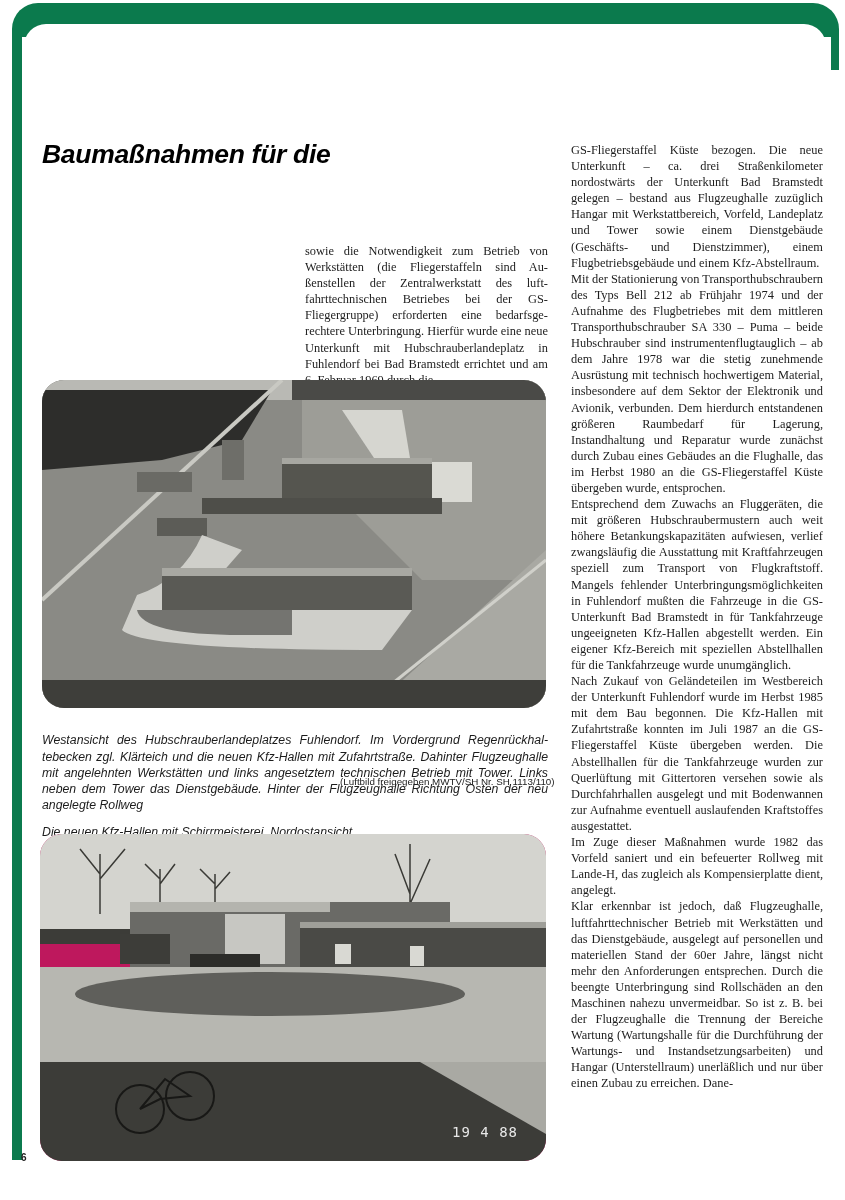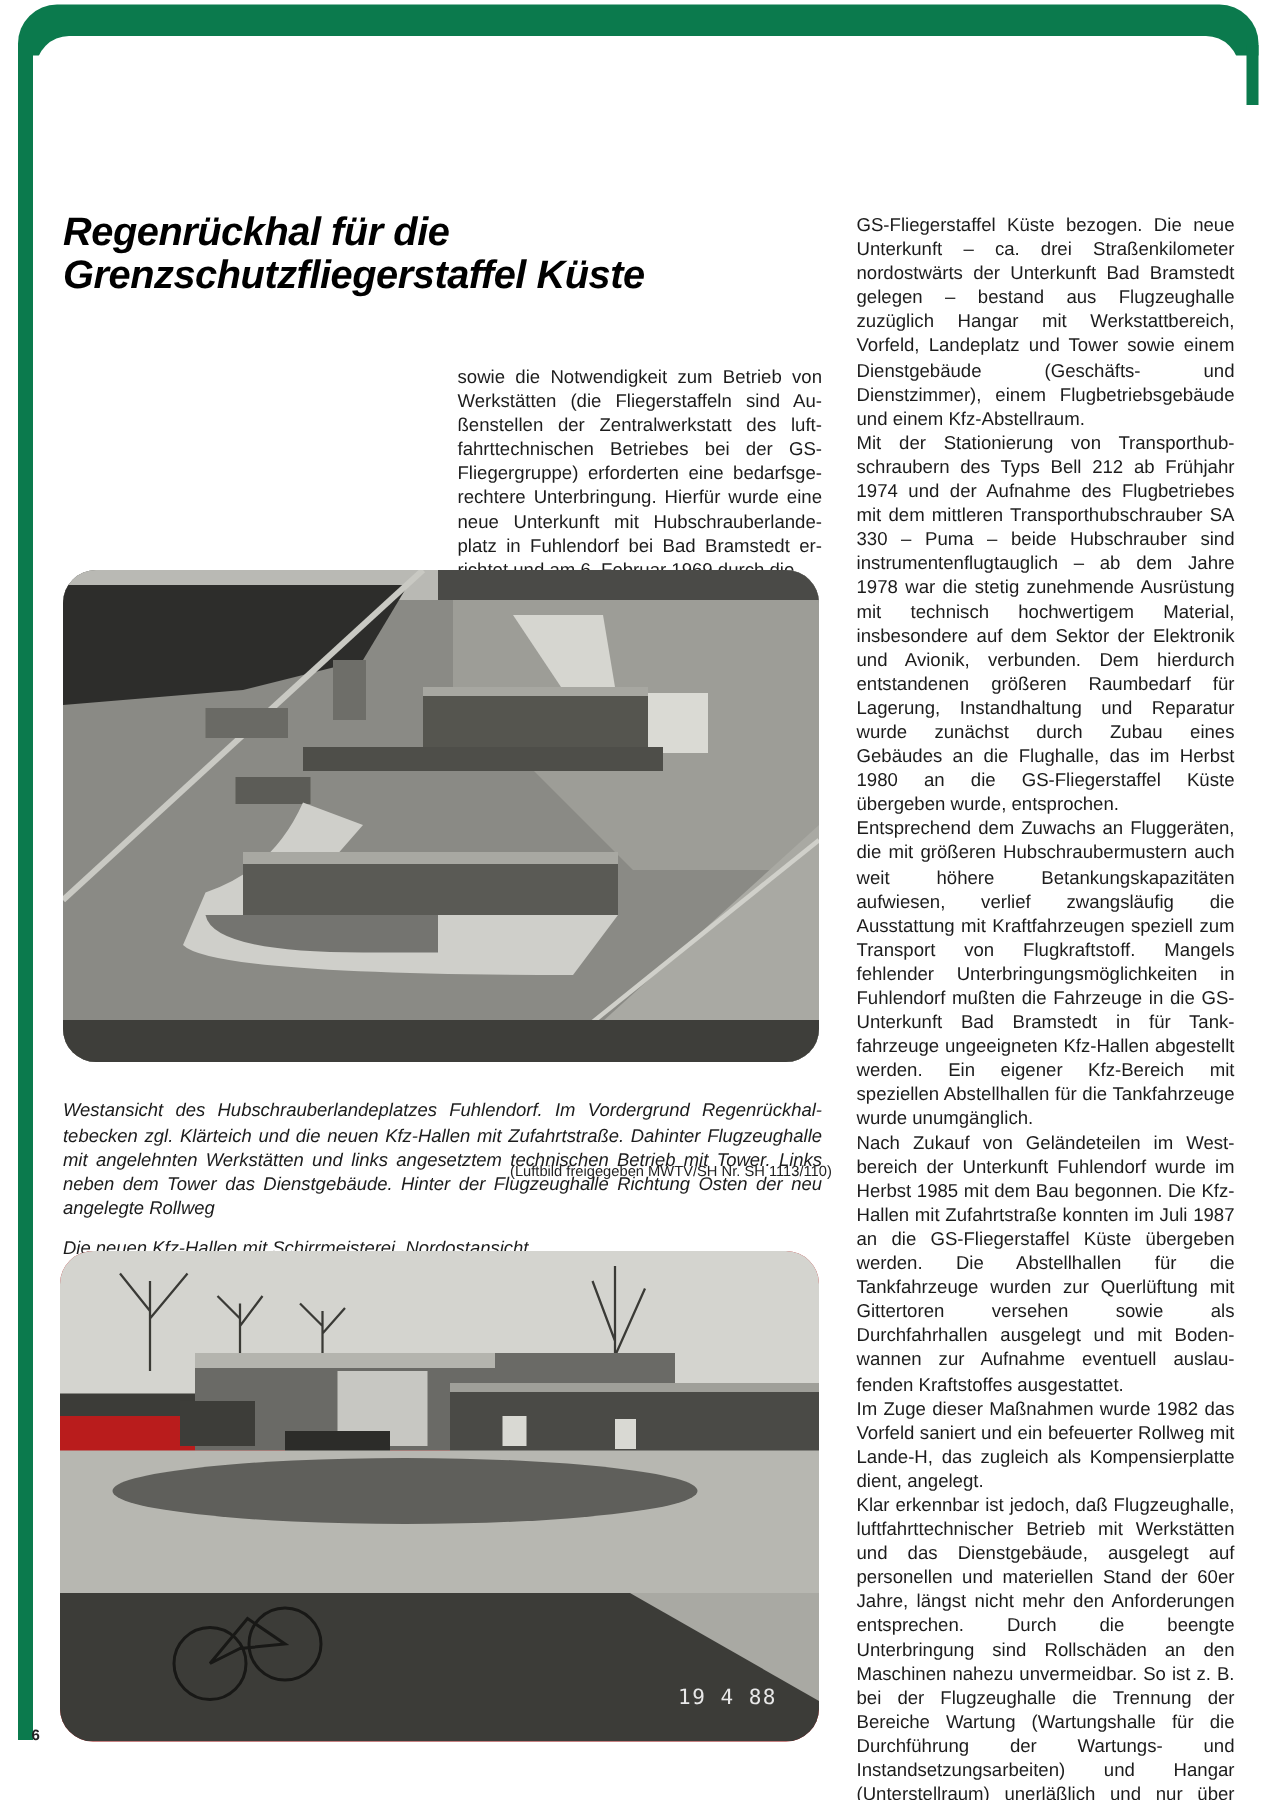--- a/index.html
+++ b/index.html
@@ -13,49 +13,48 @@
                background: #ffffff; border-radius: 22px 22px 0 0; }
   .frame-left { position: absolute; left: 12px; top: 30px; width: 10px; height: 1130px; background: #0b7a4d; }
   .frame-right { position: absolute; right: 6px; top: 30px; width: 8px; height: 40px; background: #0b7a4d; }
 
   .title { position: absolute; left: 42px; top: 140px; margin: 0;
            font-family: "Liberation Sans", sans-serif; font-weight: bold; font-style: italic;
            font-size: 26.5px; line-height: 29px; letter-spacing: -0.3px; color: #000; }
 
   .col { position: absolute; font-size: 12.4px; line-height: 16.1px; text-align: justify;
          hyphens: manual; color: #1c1c1c; }
-  .col p { margin: 0; }
+  .col p { margin: 0; font-family: Liberation Serif, serif; }
   .col-1 { left: 42px; top: 219px; width: 248px; }
   .col-2 { left: 305px; top: 219px; width: 243px; margin-top: 24px; }
   .col-3 { left: 571px; top: 142px; width: 252px; }
 
   .photo { position: absolute; overflow: hidden; border-radius: 22px; }
   .photo-aerial { left: 42px; top: 380px; width: 504px; height: 328px; background: #7d7d78; }
-  .photo-garage { left: 40px; top: 834px; width: 506px; height: 327px; background: #b91c1c; }
+  .photo-garage { left: 40px; top: 834px; width: 506px; height: 327px; background: #be185d; }
 
   .caption { position: absolute; font-style: italic; font-size: 12.3px; line-height: 16.3px; color: #1c1c1c; }
   .caption-aerial { left: 42px; top: 720px; width: 506px; text-align: justify; }
   .caption-credit { position: absolute; left: 320px; top: 776px; font-size: 9.8px; font-style: normal; color: #222; padding-left: 20px; }
   .caption-garage { left: 42px; top: 811px; width: 506px; margin-top: 13px; }
 
   .page-number { position: absolute; left: 21px; top: 1152px; font-size: 10px; font-weight: bold; color: #222; }
   .date-stamp { position: absolute; left: 452px; top: 1124px; font-family: "DejaVu Sans Mono", monospace;
                 font-size: 14px; color: #e8e8e8; letter-spacing: 1px; }
 </style>
 </head>
 <body>
 
 <div class="frame-top"></div>
 <div class="frame-top-inner"></div>
 <div class="frame-left"></div>
 <div class="frame-right"></div>
 
 <h1 class="title">
-  <span>Regenrückhal für die</span><br>
-  <span>Grenzschutzfliegerstaffel Küste</span>
+  <span>Baumaßnahmen für die</span><br>
 </h1>
 
 <div class="col col-1">
 </div>
 
 <div class="col col-2">
   <p>sowie die Notwendigkeit zum Betrieb von Werkstätten (die Fliegerstaffeln sind Au­ßenstellen der Zentralwerkstatt des luft­fahrttechnischen Betriebes bei der GS-Fliegergruppe) erforderten eine bedarfsge­rechtere Unterbringung. Hierfür wurde eine neue Unterkunft mit Hubschrauberlande­platz in Fuhlendorf bei Bad Bramstedt er­richtet und am 6. Februar 1969 durch die</p>
 </div>
 
 <div class="col col-3">

